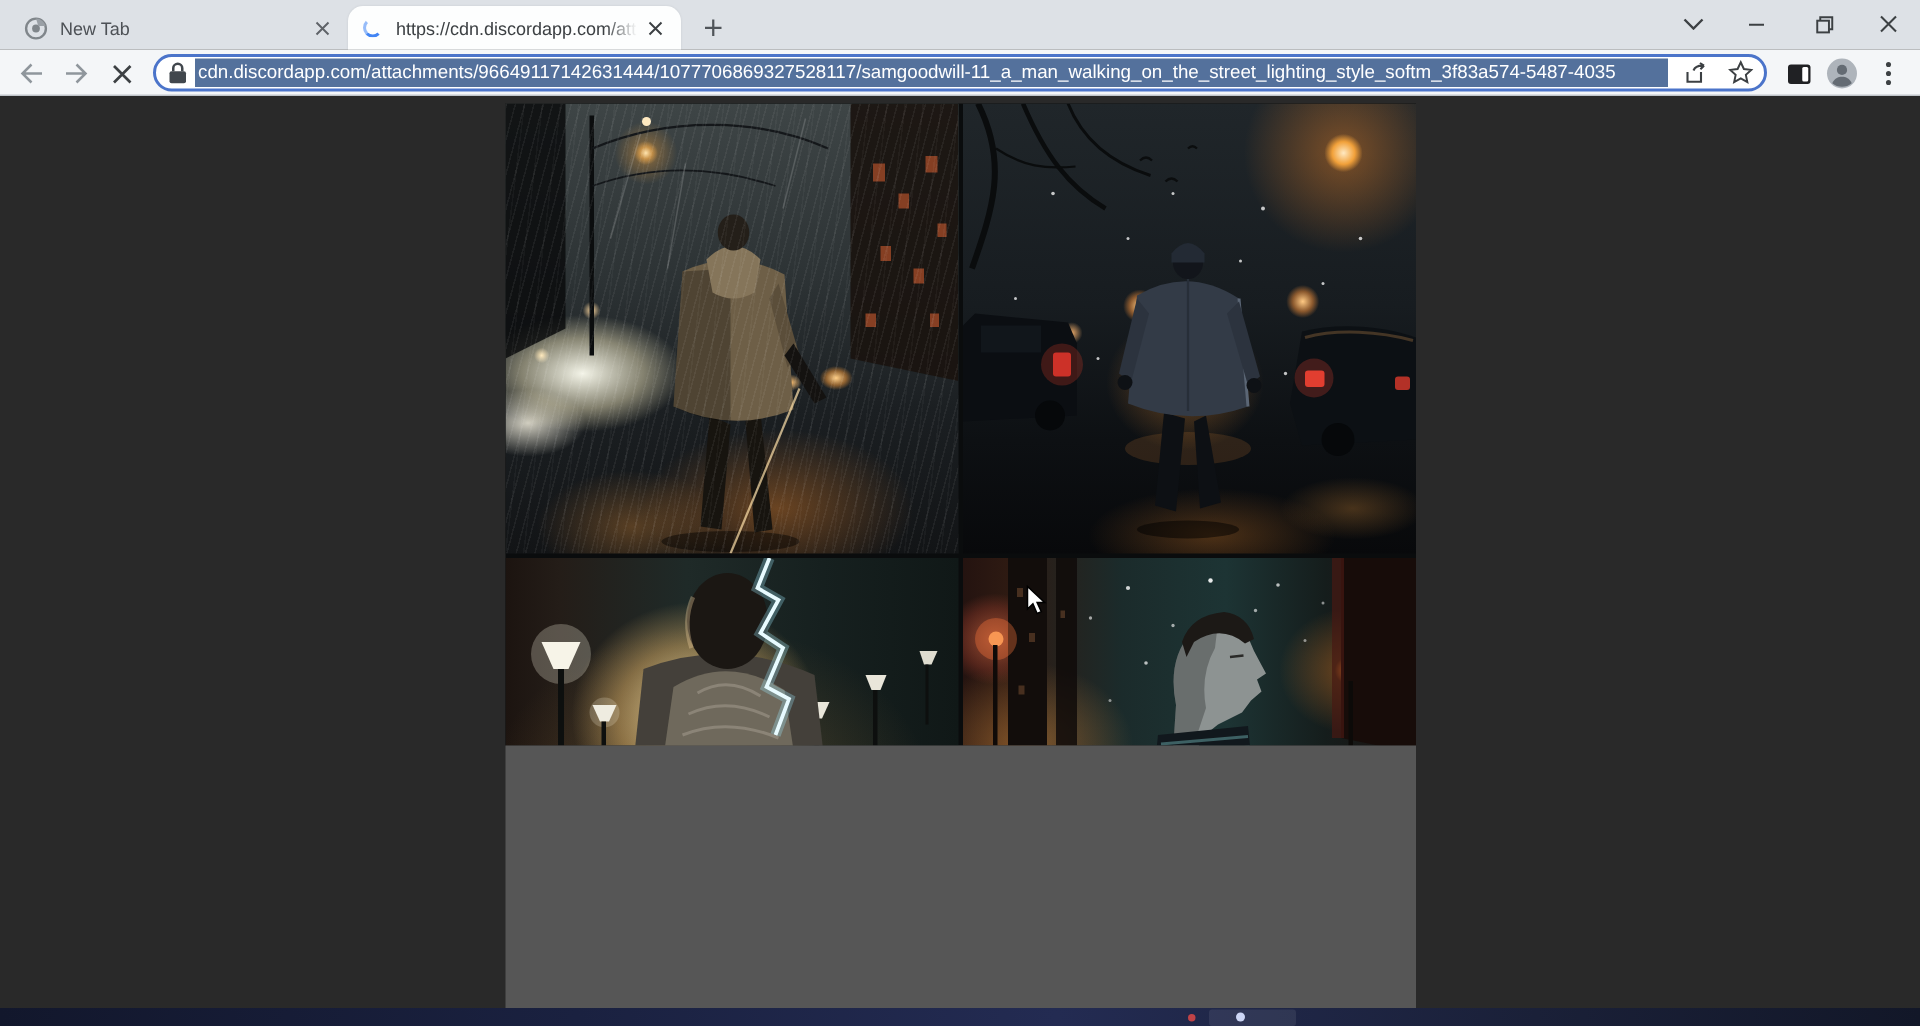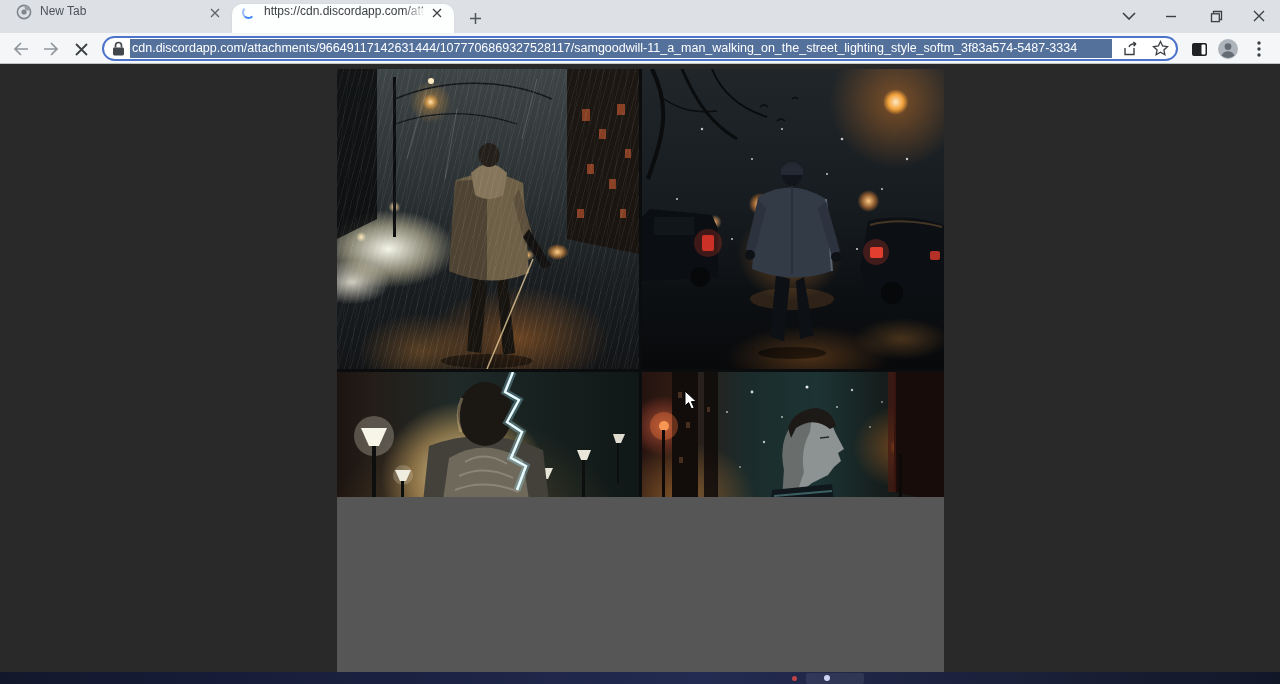--- a/index.html
+++ b/index.html
@@ -1,21 +1,21 @@
 <!DOCTYPE html>
 <html><head>
 <meta charset="utf-8">
 <style>
   * { margin:0; padding:0; box-sizing:border-box; }
   html,body { width:1280px; height:684px; overflow:hidden; background:#000; }
   .window { position:relative; width:1280px; height:684px; font-family:"Liberation Sans",sans-serif; background:#292929; overflow:hidden; }
 
   
   .tabstrip { position:absolute; top:0; left:0; right:0; height:33px; background:#dde1e6; }
-  .tab { position:absolute; top:4px; height:29px; display:flex; align-items:flex-start; padding:0 8px; font-size:12px; color:#4d5156; }
+  .tab { position:absolute; top:4px; height:29px; display:flex; align-items:center; padding:0 8px; font-size:12px; color:#4d5156; }
   .tab-inactive { left:8px; width:224px; }
   .tab-active { left:232px; width:222px; background:#fdfefe; border-radius:10px 10px 0 0; color:#3c4043; box-shadow:0 0 2px rgba(0,0,0,.08); }
   .tab-fav { width:16px; height:16px; margin-right:8px; flex:0 0 auto; }
   .tab-title { flex:1; white-space:nowrap; overflow:hidden; position:relative; }
   .tab-fade { position:absolute; right:24px; top:4px; width:26px; height:22px; background:linear-gradient(90deg,rgba(253,254,254,0),#fdfefe 80%); pointer-events:none; }
   .tab-close { width:18px; height:18px; display:flex; align-items:center; justify-content:center; border-radius:50%; flex:0 0 auto; }
   .spinner { width:13px; height:13px; border:2px solid transparent; border-bottom-color:#4285f4; border-left-color:rgba(66,133,244,.55); border-radius:50%; }
   .newtab-btn { position:absolute; left:464px; top:7px; width:22px; height:22px; display:flex; align-items:center; justify-content:center; border-radius:50%; }
   .winctl { position:absolute; top:3px; width:34px; height:26px; display:flex; align-items:center; justify-content:center; }
   .wc-chevron { left:1112px; } .wc-min { left:1154px; } .wc-restore { left:1199px; } .wc-close { left:1242px; }
@@ -170,21 +170,21 @@
       <svg width="13" height="13" viewBox="0 0 13 13">
         <path d="M1 1 L12 12 M12 1 L1 12" stroke="#3c4043" stroke-width="1.8"></path>
       </svg>
     </div>
 
     <div class="omnibox">
       <svg class="lock" viewBox="0 0 13 15">
         <rect x="1" y="6.5" width="11" height="8" rx="1.4" fill="#41474d"></rect>
         <path d="M3.5 6.5 V4.5 A3 3 0 0 1 9.5 4.5 V6.5" fill="none" stroke="#41474d" stroke-width="1.7"></path>
       </svg>
-      <span class="urltext">cdn.discordapp.com/attachments/96649117142631444/1077706869327528117/samgoodwill-11_a_man_walking_on_the_street_lighting_style_softm_3f83a574-5487-3334</span>
+      <span class="urltext">cdn.discordapp.com/attachments/96649117142631444/1077706869327528117/samgoodwill-11_a_man_walking_on_the_street_lighting_style_softm_3f83a574-5487-4035</span>
       <div class="ob-icon">
         <svg width="16" height="16" viewBox="0 0 16 16">
           <path d="M2 7 V13.5 H11 V7" fill="none" stroke="#3c4043" stroke-width="1.4"></path>
           <path d="M6 6 C7 3.5 9.5 2.5 13 2.8 M13 2.8 L10.3 1 M13 2.8 L10.6 5.2" fill="none" stroke="#3c4043" stroke-width="1.4"></path>
         </svg>
       </div>
       <div class="ob-icon">
         <svg width="17" height="17" viewBox="0 0 17 17">
           <path d="M8.5 1.5 L10.6 6 L15.5 6.6 L11.9 9.9 L12.9 14.8 L8.5 12.3 L4.1 14.8 L5.1 9.9 L1.5 6.6 L6.4 6 Z" fill="none" stroke="#3c4043" stroke-width="1.3"></path>
         </svg>

